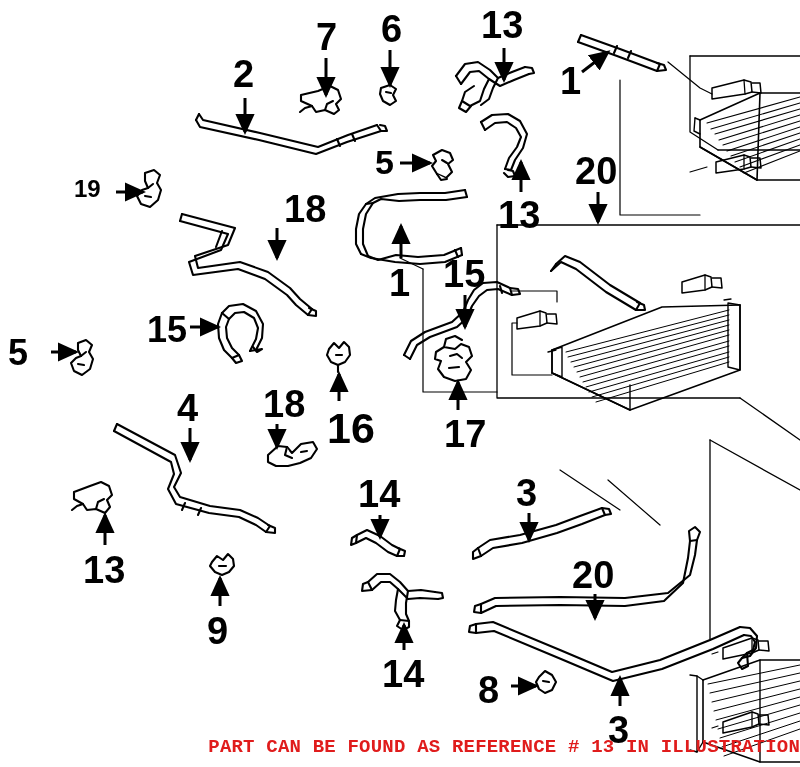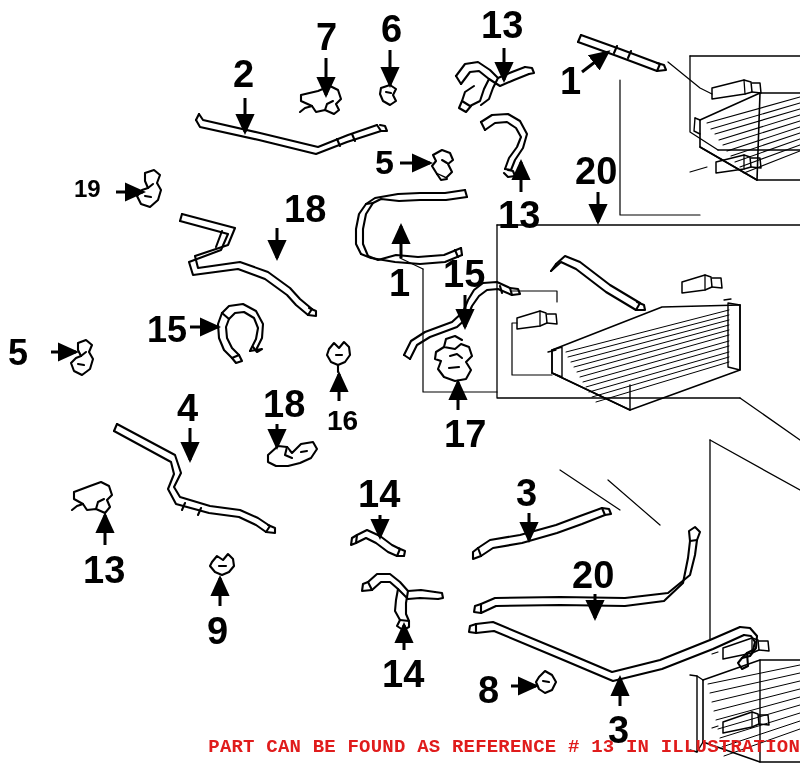--- a/index.html
+++ b/index.html
@@ -440,21 +440,21 @@
       <div class="callout" style="left: 560px; top: 62px; font-size: 38px;">1</div>
       <div class="callout" style="left: 375px; top: 145px; font-size: 34px;">5</div>
       <div class="callout" style="left: 498px; top: 196px; font-size: 38px;">13</div>
       <div class="callout" style="left: 575px; top: 152px; font-size: 38px;">20</div>
       <div class="callout" style="left: 74px; top: 177px; font-size: 24px;">19</div>
       <div class="callout" style="left: 262px; top: 190px; font-size: 38px; margin-left: 22px;">18</div>
       <div class="callout" style="left: 389px; top: 264px; font-size: 38px;">1</div>
       <div class="callout" style="left: 443px; top: 255px; font-size: 38px;">15</div>
       <div class="callout" style="left: 147px; top: 312px; font-size: 36px;">15</div>
       <div class="callout" style="left: 8px; top: 335px; font-size: 36px;">5</div>
-      <div class="callout" style="left: 327px; top: 407px; font-size: 28px;">16</div>
+      <div class="callout" style="left: 327px; top: 407px; font-size: 43px;">16</div>
       <div class="callout" style="left: 263px; top: 385px; font-size: 38px;">18</div>
       <div class="callout" style="left: 444px; top: 415px; font-size: 38px; text-align: center;">17</div>
       <div class="callout" style="left: 177px; top: 389px; font-size: 38px;">4</div>
       <div class="callout" style="left: 83px; top: 551px; font-size: 38px;">13</div>
       <div class="callout" style="left: 207px; top: 612px; font-size: 38px;">9</div>
       <div class="callout" style="left: 358px; top: 475px; font-size: 38px;">14</div>
       <div class="callout" style="left: 382px; top: 655px; font-size: 38px;">14</div>
       <div class="callout" style="left: 516px; top: 474px; font-size: 38px;">3</div>
       <div class="callout" style="left: 572px; top: 556px; font-size: 38px;">20</div>
       <div class="callout" style="left: 608px; top: 711px; font-size: 38px;">3</div>

